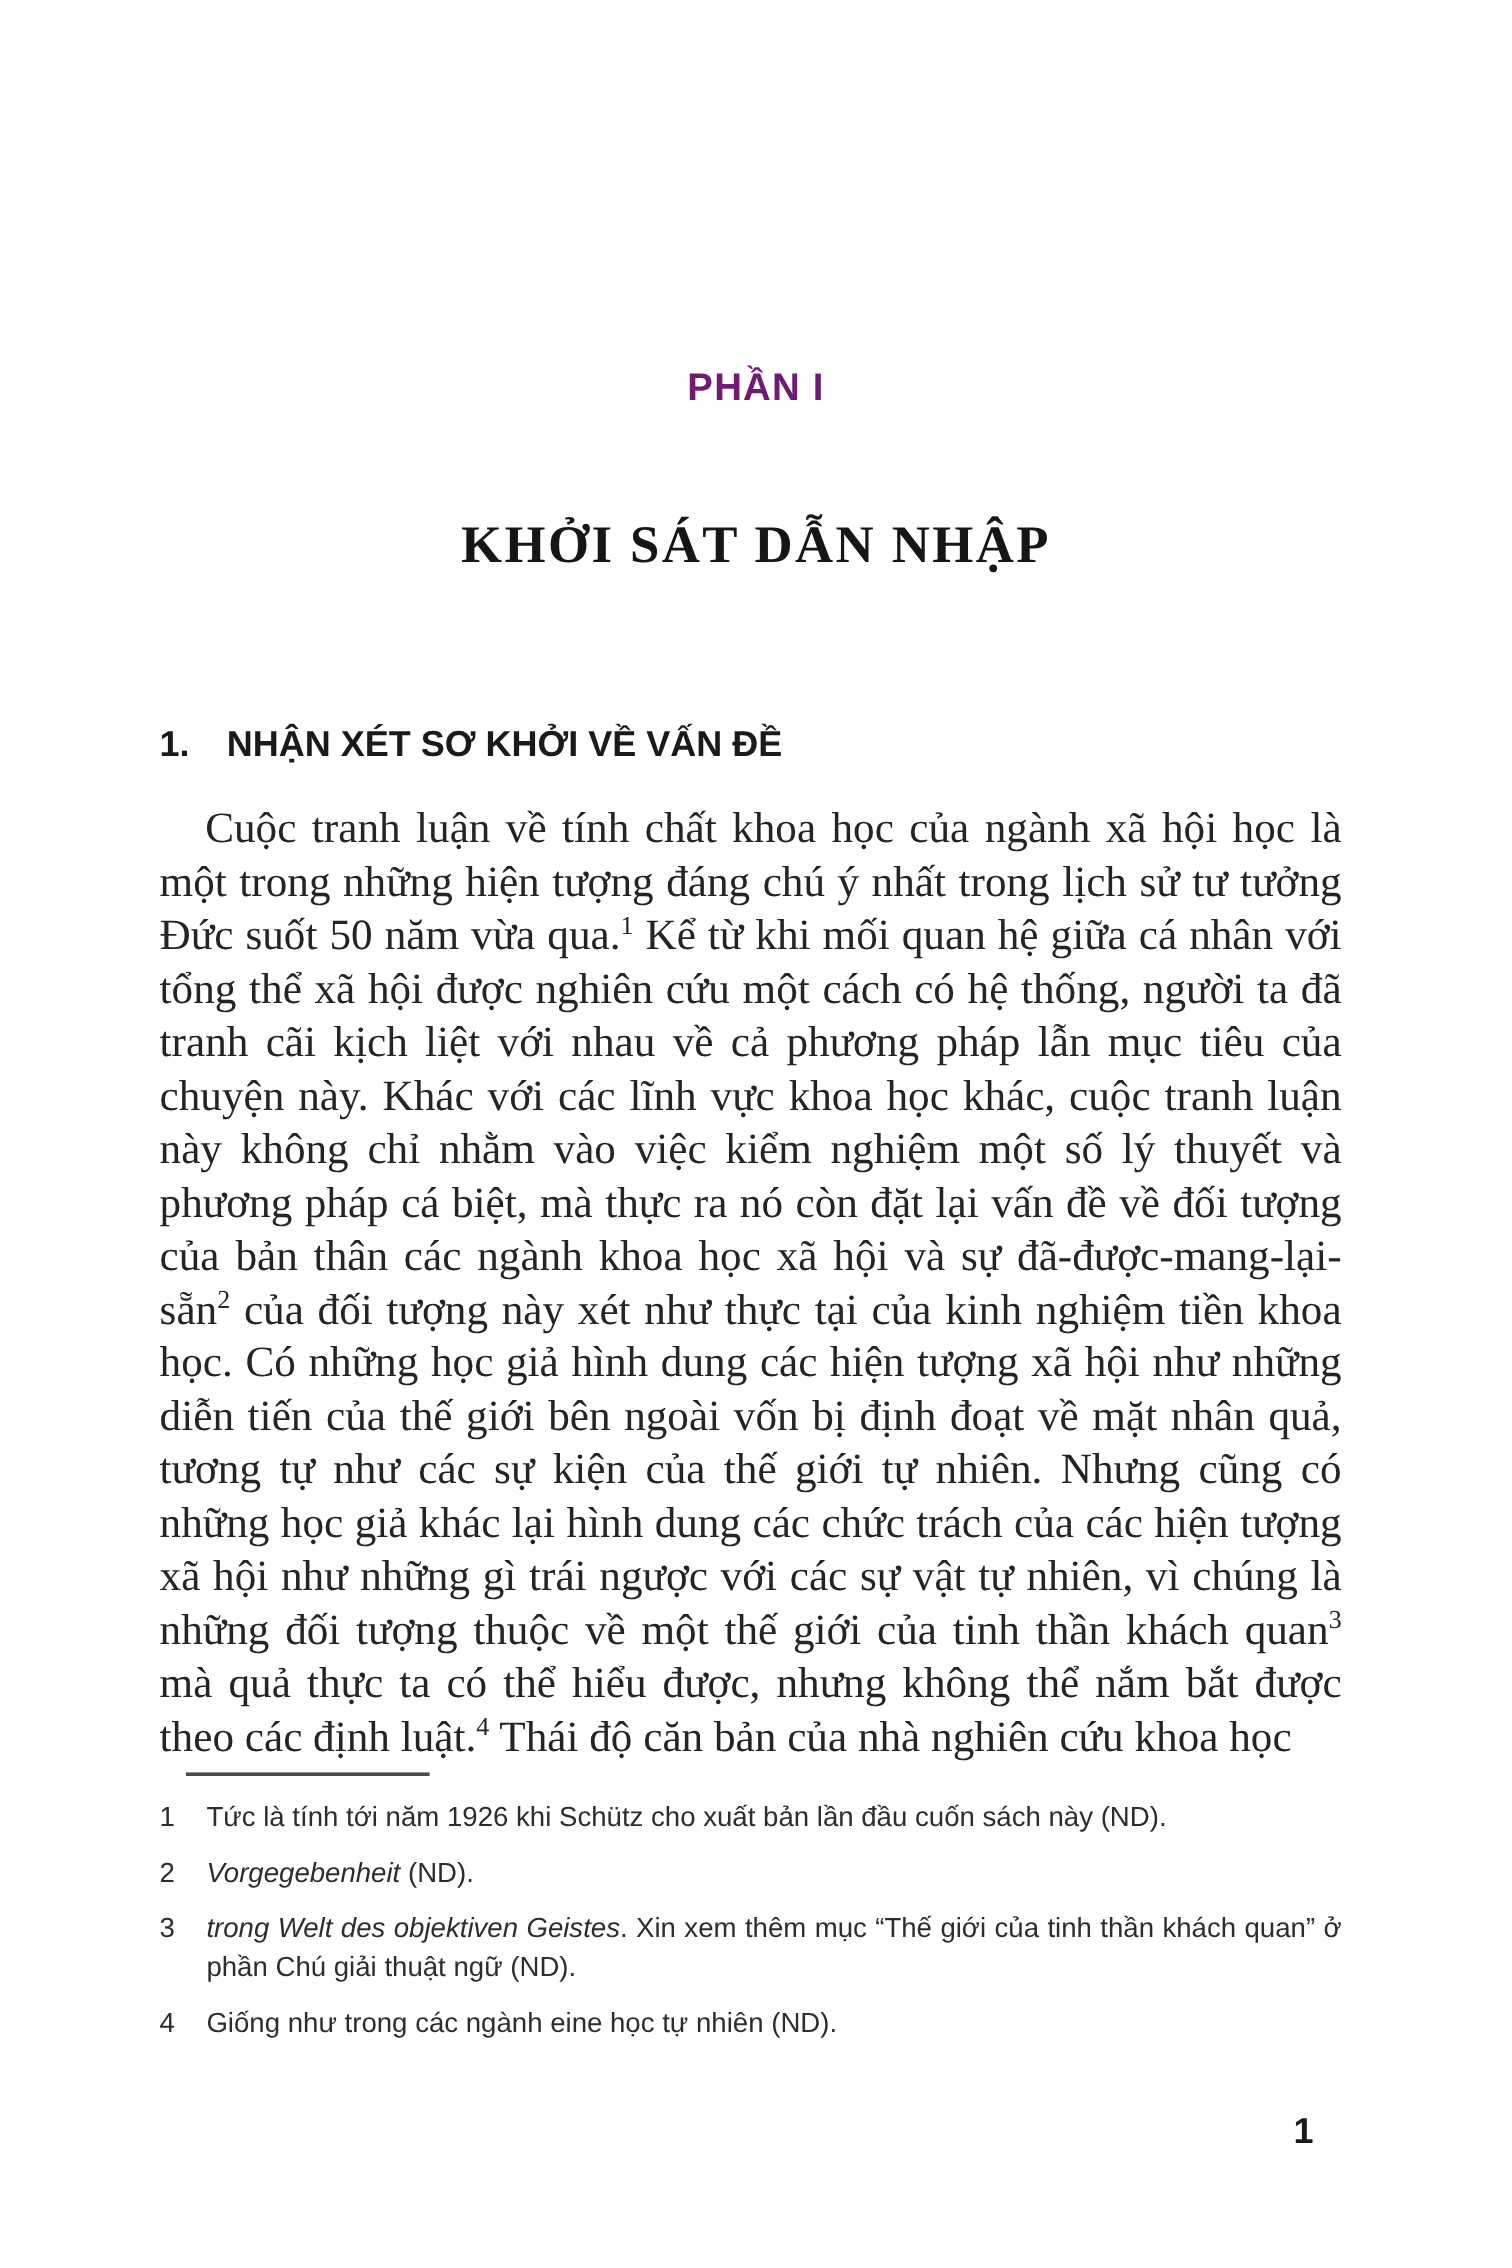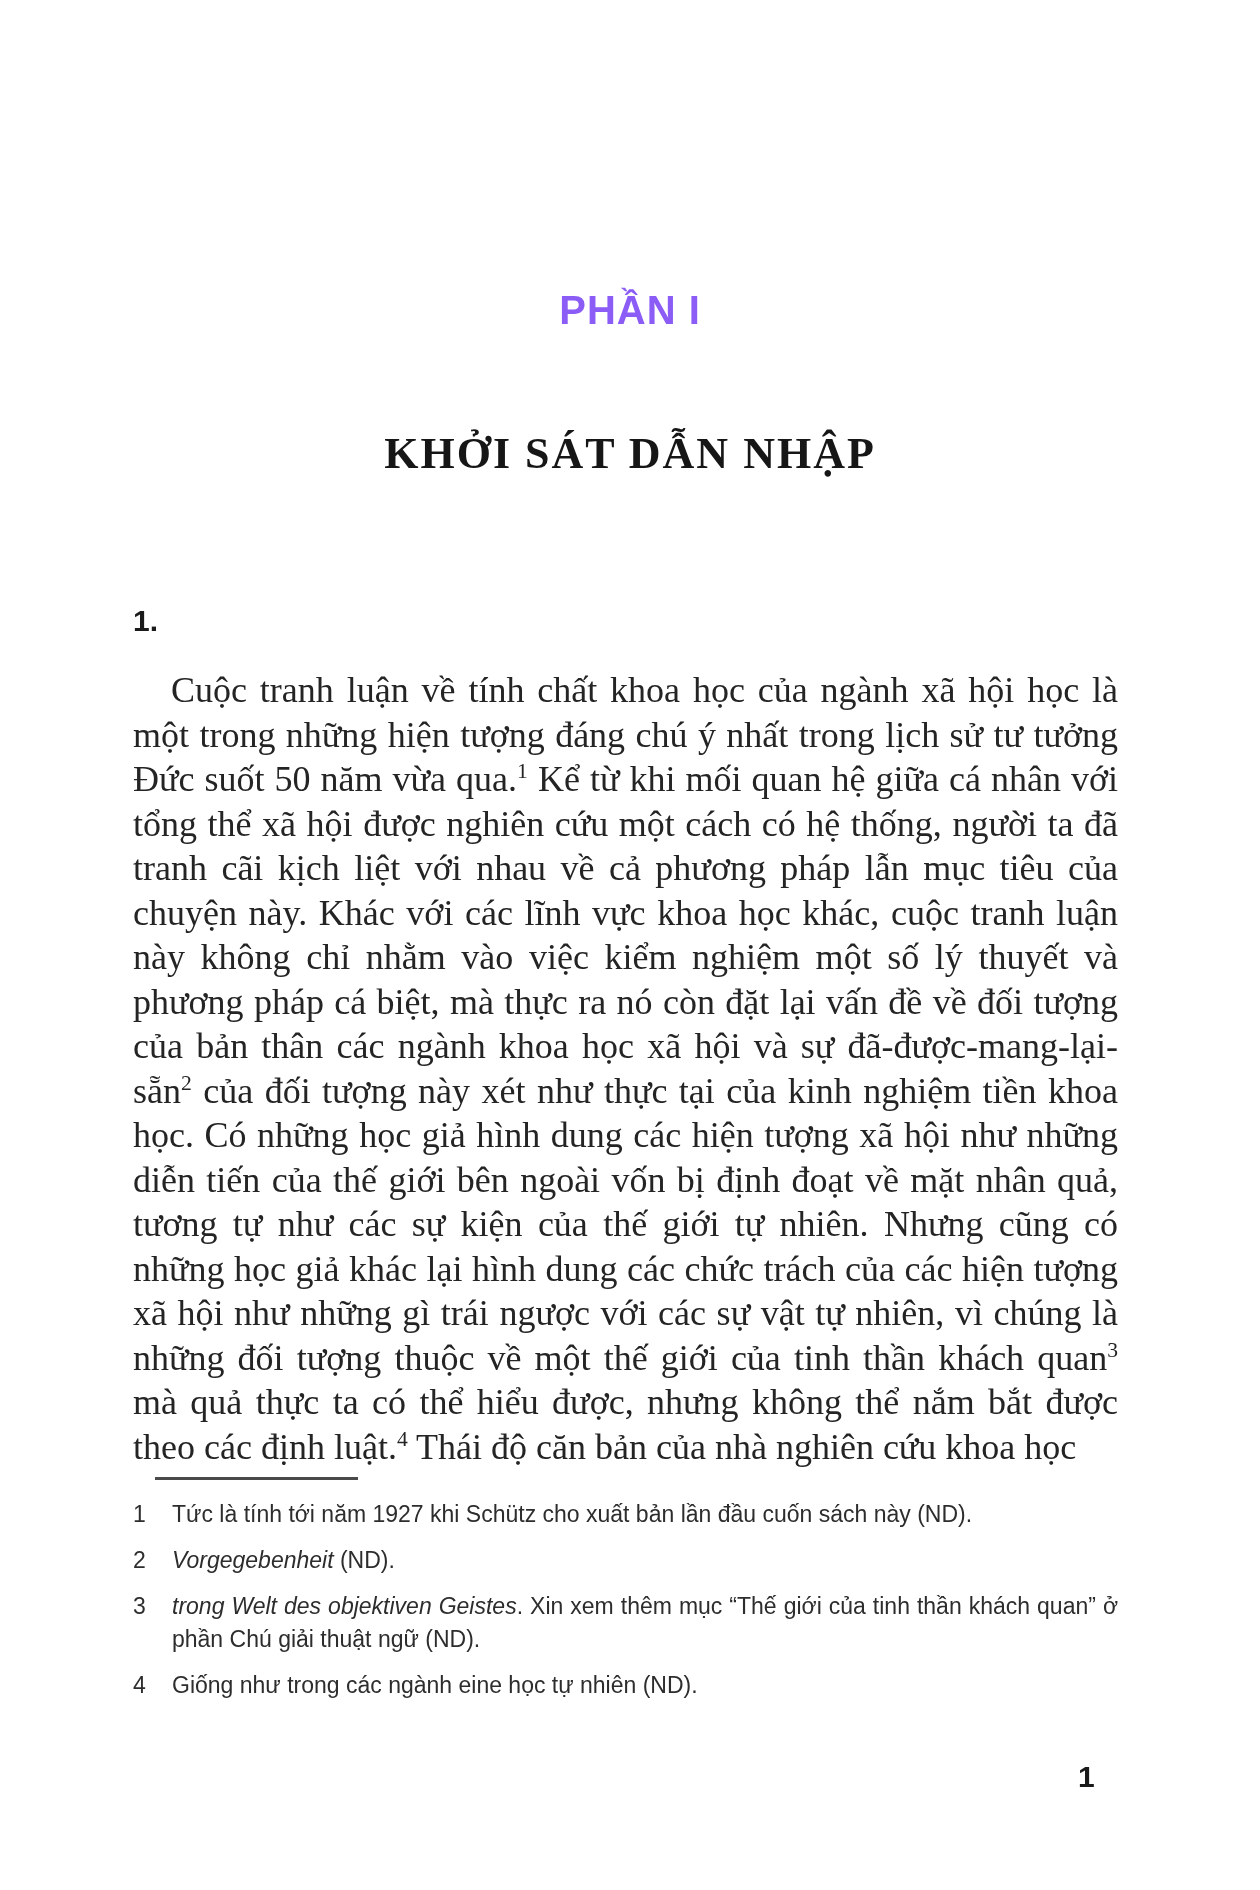--- a/index.html
+++ b/index.html
@@ -9,29 +9,29 @@
     height: 1890px;
     margin: 0 auto;
     background: #ffffff;
     color: #1f1f1f;
     font-family: "Liberation Serif", serif;
     overflow: hidden;
   }
 
   .part-label {
     position: absolute;
-    top: 288px;
+    top: 304px;
     left: 0;
     width: 100%;
     text-align: center;
     font-family: "Liberation Sans", sans-serif;
     font-weight: 700;
-    font-size: 40px;
+    font-size: 32px;
     letter-spacing: 1px;
-    color: #8b5cf6;
+    color: #701a75;
   }
 
   .part-title {
     position: absolute;
     top: 428px;
     left: 0;
     width: 100%;
     text-align: center;
     font-family: "Liberation Serif", serif;
     font-weight: 700;
@@ -107,30 +107,31 @@
 <body>
 
 <div class="page">
 
   <div class="part-label">PHẦN I</div>
 
   <div class="part-title">KHỞI SÁT DẪN NHẬP</div>
 
   <div class="section-heading">
     <span class="sec-num">1.</span>
+    <span class="sec-title">NHẬN XÉT SƠ KHỞI VỀ VẤN ĐỀ</span>
   </div>
 
   <div class="body-paragraph">Cuộc tranh luận về tính chất khoa học của ngành xã hội học là một trong những hiện tượng đáng chú ý nhất trong lịch sử tư tưởng Đức suốt 50 năm vừa qua.<sup>1</sup> Kể từ khi mối quan hệ giữa cá nhân với tổng thể xã hội được nghiên cứu một cách có hệ thống, người ta đã tranh cãi kịch liệt với nhau về cả phương pháp lẫn mục tiêu của chuyện này. Khác với các lĩnh vực khoa học khác, cuộc tranh luận này không chỉ nhằm vào việc kiểm nghiệm một số lý thuyết và phương pháp cá biệt, mà thực ra nó còn đặt lại vấn đề về đối tượng của bản thân các ngành khoa học xã hội và sự đã-được-mang-lại-sẵn<sup>2</sup> của đối tượng này xét như thực tại của kinh nghiệm tiền khoa học. Có những học giả hình dung các hiện tượng xã hội như những diễn tiến của thế giới bên ngoài vốn bị định đoạt về mặt nhân quả, tương tự như các sự kiện của thế giới tự nhiên. Nhưng cũng có những học giả khác lại hình dung các chức trách của các hiện tượng xã hội như những gì trái ngược với các sự vật tự nhiên, vì chúng là những đối tượng thuộc về một thế giới của tinh thần khách quan<sup>3</sup> mà quả thực ta có thể hiểu được, nhưng không thể nắm bắt được theo các định luật.<sup>4</sup> Thái độ căn bản của nhà nghiên cứu khoa học</div>
 
   <div class="footnote-rule"></div>
 
   <div class="footnotes">
     <div class="footnote-row">
       <span class="fn-num">1</span>
-      <span class="fn-text">Tức là tính tới năm 1927 khi Schütz cho xuất bản lần đầu cuốn sách này (ND).</span>
+      <span class="fn-text">Tức là tính tới năm 1926 khi Schütz cho xuất bản lần đầu cuốn sách này (ND).</span>
     </div>
     <div class="footnote-row">
       <span class="fn-num">2</span>
       <span class="fn-text"><i>Vorgegebenheit</i> (ND).</span>
     </div>
     <div class="footnote-row">
       <span class="fn-num">3</span>
       <span class="fn-text"><i>trong Welt des objektiven Geistes</i>. Xin xem thêm mục “Thế giới của tinh thần khách quan” ở phần Chú giải thuật ngữ (ND).</span>
     </div>
     <div class="footnote-row">

